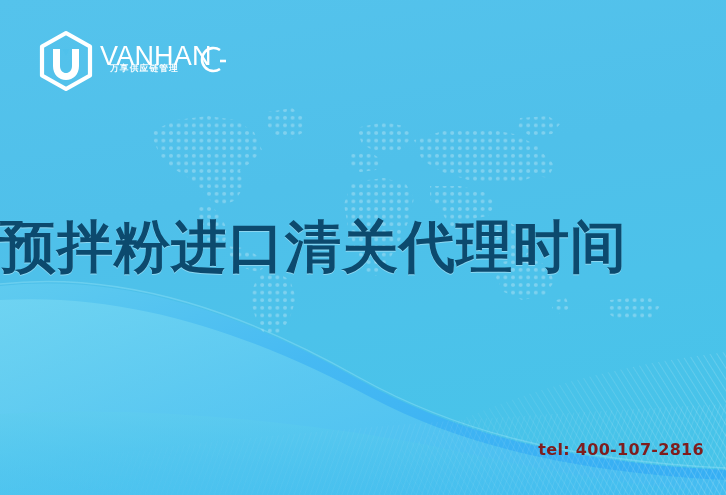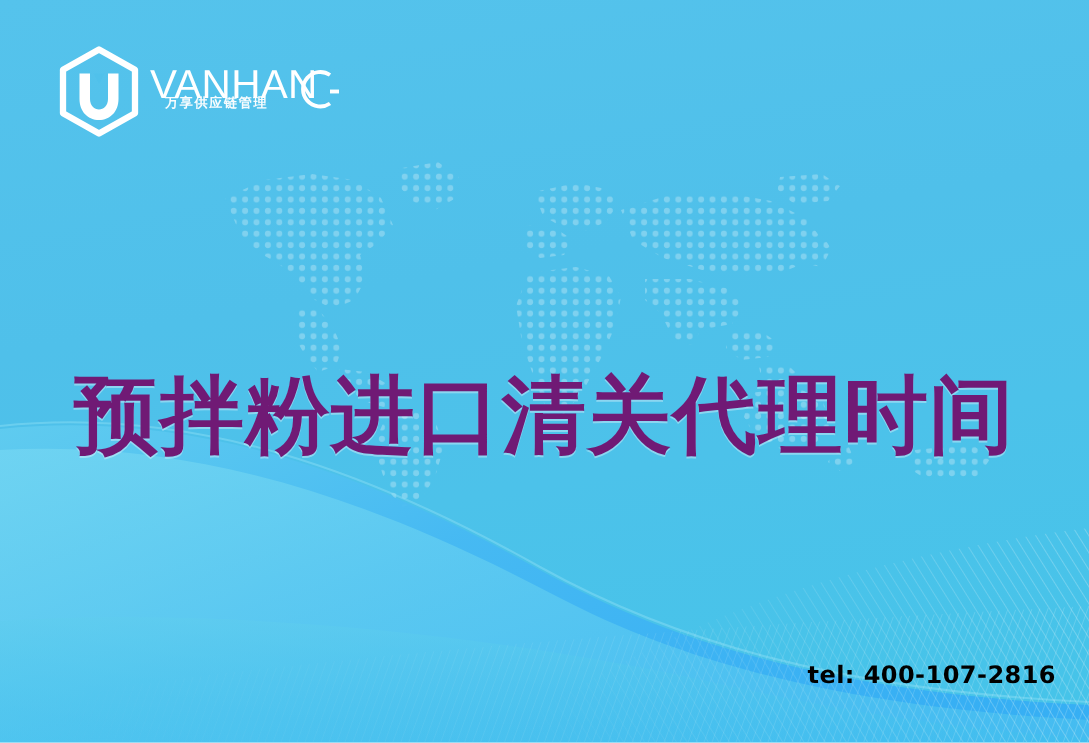--- a/index.html
+++ b/index.html
@@ -74,38 +74,37 @@
     transform: scale(.92);
     transform-origin: left top;
   }
 
   
   .headline {
     position: absolute;
     left: 0;
     right: 0;
     top: 212px;
-    text-align: center;
-    color: #701a75;
+    text-align: left;
+    color: #0c4a6e;
     font-family: "DejaVu Sans", "Liberation Sans", sans-serif;
     font-weight: 700;
     font-size: 56px;
     line-height: 70px;
     letter-spacing: 1px;
     white-space: nowrap;
     text-shadow: 0 1px 0 rgba(255,255,255,.35);
-    margin-top: 31px;
   }
 
   
   .tel {
     position: absolute;
     right: 22px;
     bottom: 36px;
-    color: #000000;
+    color: #7f1d1d;
     font-family: "DejaVu Sans", "Liberation Sans", sans-serif;
     font-size: 16px;
     font-weight: 600;
     letter-spacing: .3px;
     white-space: nowrap;
     text-align: right;
   }
 </style>
 </head>
 <body>

